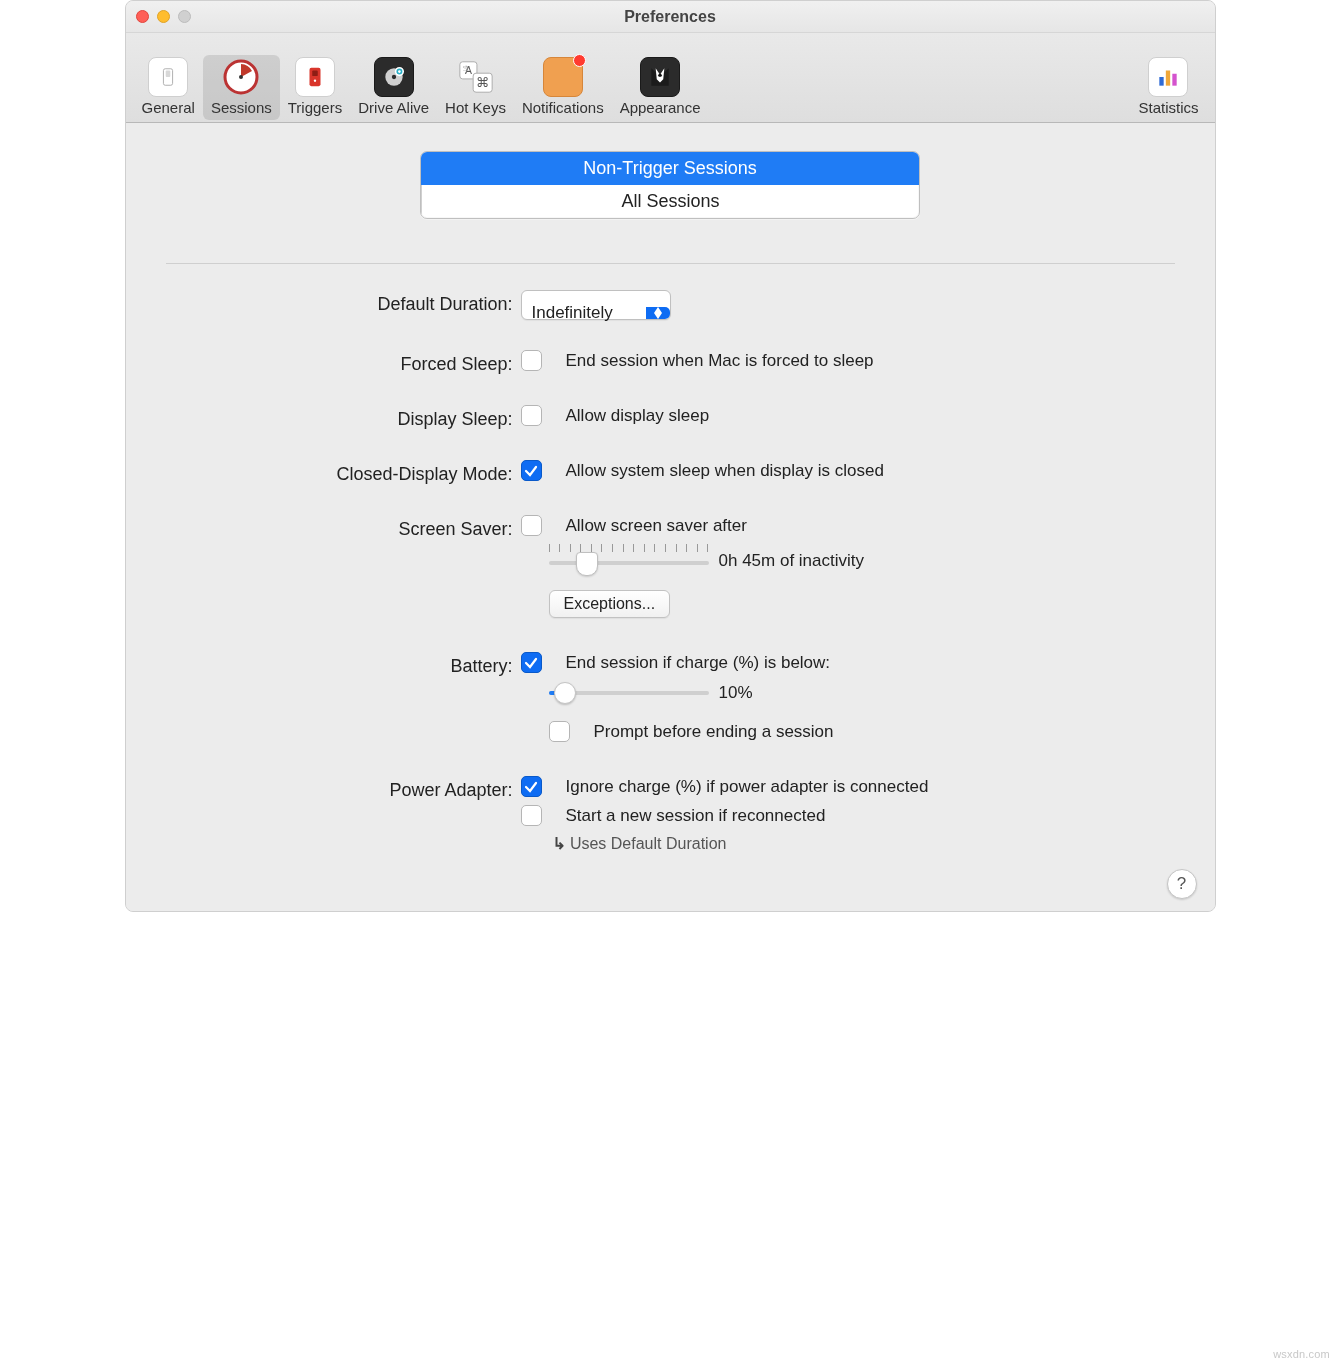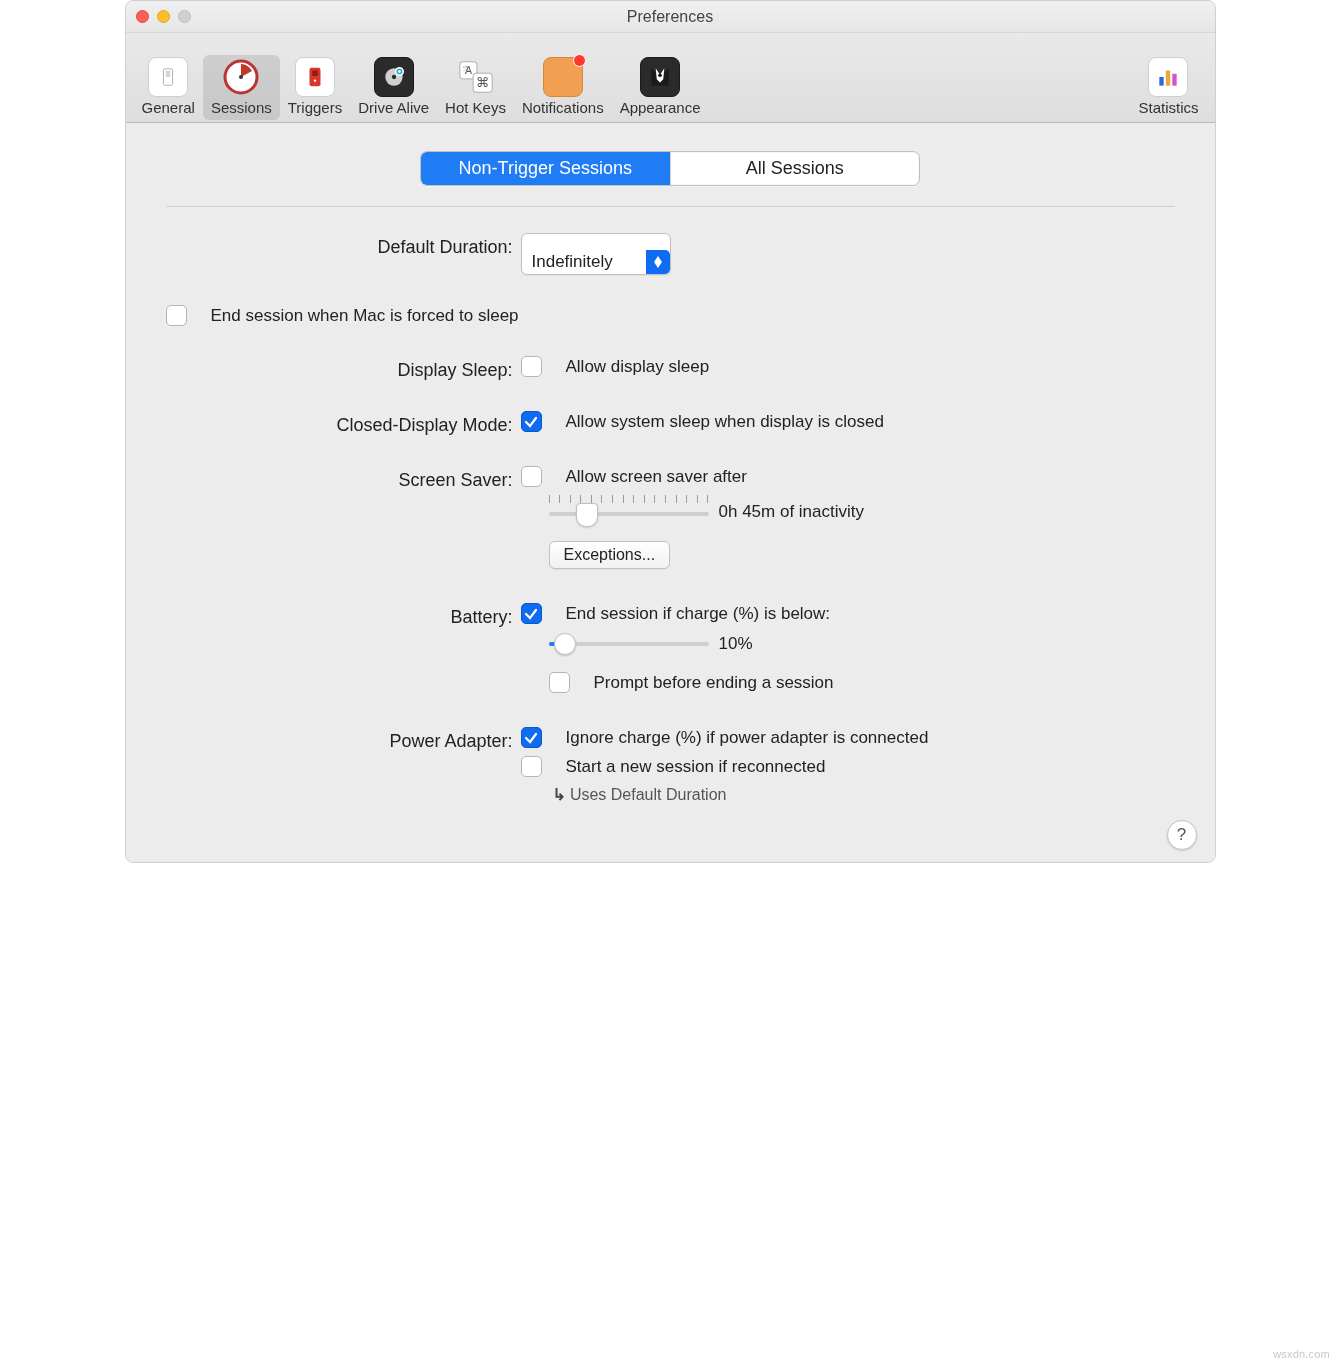--- a/index.html
+++ b/index.html
@@ -27,21 +27,21 @@
     border-bottom: 1px solid #d6d6d6;
   }
   .traffic {
     position: absolute; left: 10px; top: 9px; display: flex; gap: 8px;
   }
   .tl { width: 13px; height: 13px; border-radius: 50%; }
   .tl.red { background: #ff5f57; border: 0.5px solid #e1453d; }
   .tl.yel { background: #ffbd2e; border: 0.5px solid #e0a326; }
   .tl.grn { background: #d0d0d0; border: 0.5px solid #bcbcbc; }
   .title {
-    margin: 16px auto; font-size: 16px; color: #444; font-weight: 400;
+    margin: 16px auto; font-size: 16px; color: #444; font-weight: 700;
   }
   .toolbar {
     display: flex; align-items: flex-end;
     padding: 4px 8px 2px 8px;
     background: linear-gradient(#e9e9e9,#dedede);
     border-bottom: 1px solid #b8b8b8;
     height: 90px;
   }
   .tb-spacer { flex: 1; }
   .tb-item {
@@ -65,45 +65,46 @@
   .tb-icon.dark { background: #2b2b2b; border: 1px solid #1a1a1a; }
   .tb-icon.orn { background: #f0a050; border: 1px solid #d6863a; }
   .badge { position:absolute; top:-4px; right:-4px; width:13px; height:13px; border-radius:50%; background:#ff3b30; border:1px solid #fff; }
 
   .content {
     background: #ececec;
     padding: 28px 40px 50px 40px;
     position: relative;
   }
   .segmented {
-    display: flex; width: 500px; margin: 0 auto 20px auto;
+    display: flex; width: 500px; margin: 0 auto 44px auto;
     border: 1px solid #bfbfbf; border-radius: 7px; overflow: hidden;
     box-shadow: 0 1px 0 rgba(255,255,255,0.4), inset 0 0 0 1px rgba(0,0,0,0.03);
     background: #fff;
+    flex-direction: column;
   }
   .seg {
     flex:1; text-align:center; padding: 6px 0; font-size: 18px;
     cursor: default; user-select: none;
   }
   .seg.sel { background: #1f7cf5; color: #fff; }
   .seg + .seg { border-left: 1px solid #d0d0d0; }
   .divider { height:1px; background:#cfcfcf; margin: 0 0 26px 0; }
 
   .form-row {
     display: flex; align-items: flex-start; margin-bottom: 22px;
   }
   .lbl {
     width: 355px; text-align: right; padding-right: 8px;
     padding-top: 4px; font-size: 18px; color: #222;
   }
   .ctrl { flex:1; display:flex; flex-direction:column; align-items:flex-start; gap:8px; }
   .inline { display:flex; align-items:center; gap:10px; }
 
   .popup {
-    display:inline-flex; align-items:center; height:42px;
+    display:inline-flex; align-items:center; height:30px;
     background:#fff; border:1px solid #c0c0c0; border-radius:6px;
     padding:16px 0 0 10px; font-size:17px; min-width:150px;
     box-shadow: 0 1px 1px rgba(0,0,0,0.05);
   }
   .popup .txt { flex:1; padding-right:6px; }
   .popup .cap {
     width:24px; height:100%; background:#0e6cf3;
     border-top-right-radius:5px; border-bottom-right-radius:5px;
     display:flex; flex-direction:column; align-items:center; justify-content:center;
   }
@@ -282,20 +283,21 @@
             <svg viewBox="0 0 8 6">
                 <path d="M0 0 L4 6 L8 0 Z" fill="#fff"></path>
               </svg>
           </span>
         </div>
       </div>
     </div>
 
 
     <div class="form-row" style="margin-top:30px;">
+      <div class="lbl">Forced Sleep:</div>
       <div class="ctrl">
         <label class="checkline">
           <span class="check"></span>
           <span>End session when Mac is forced to sleep</span>
         </label>
       </div>
     </div>
 
     <div class="form-row" style="margin-top:30px;">
       <div class="lbl">Display Sleep:</div>

